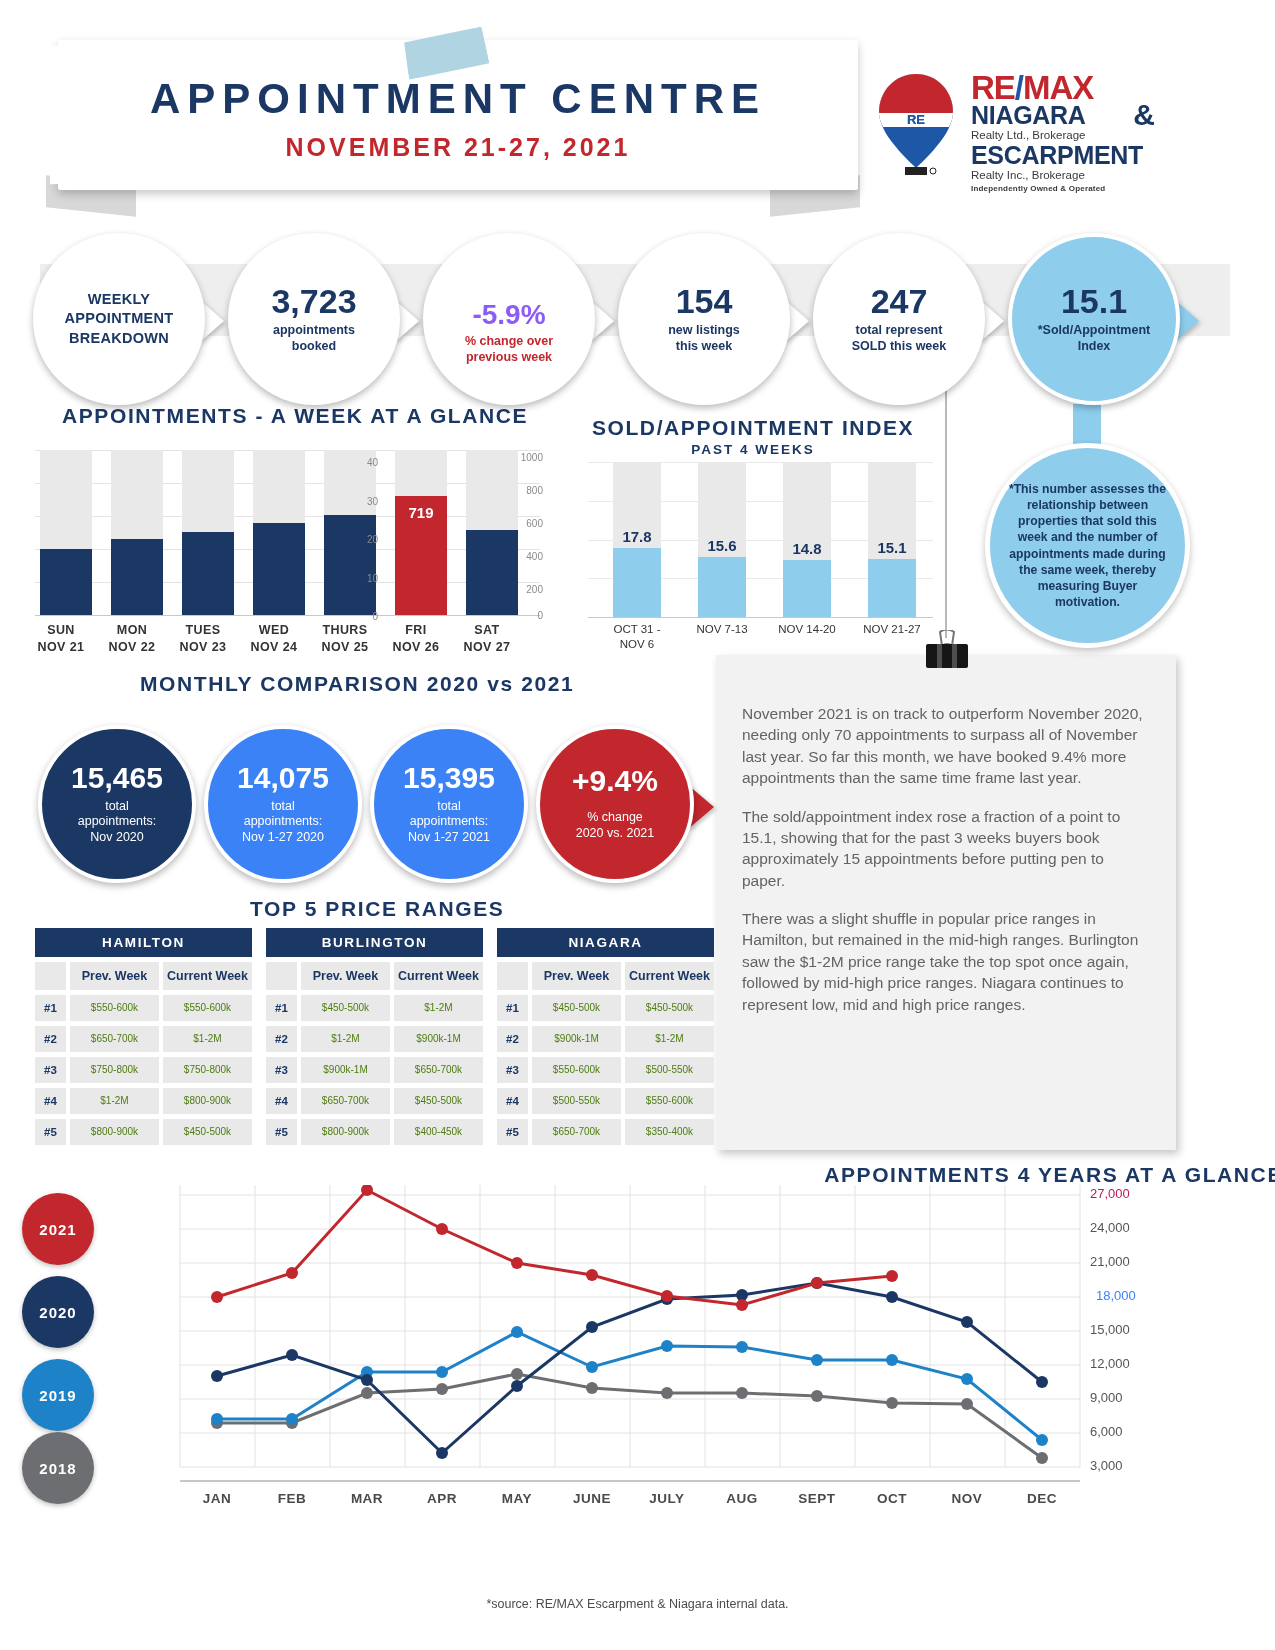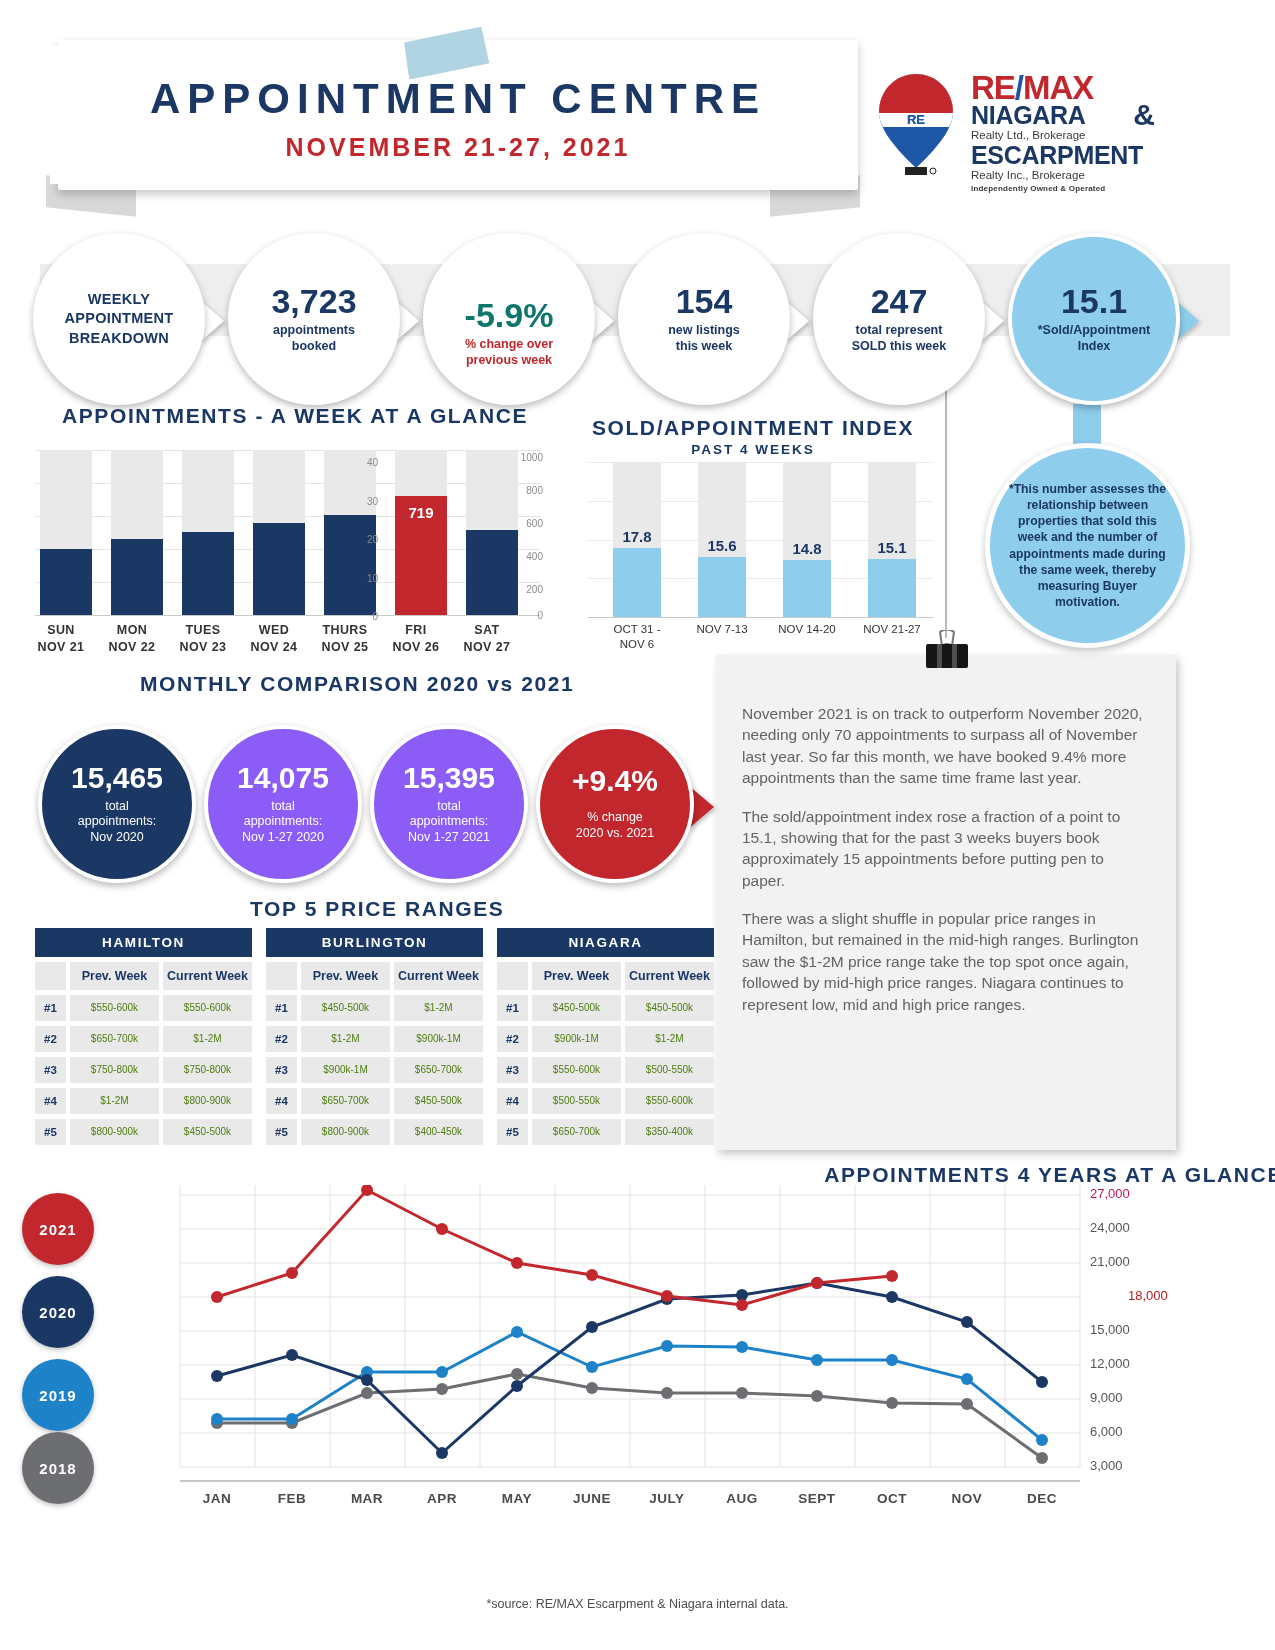--- a/index.html
+++ b/index.html
@@ -59,21 +59,21 @@
   
   #kpi-band { position:absolute; left:40px; top:264px; width:1190px; height:72px; background:#eeeeee; }
   .kpi {
     position:absolute; top:233px; width:172px; height:172px;
     border-radius:50%; background:#fff; border:4px solid #fff;
     box-shadow:0 3px 7px rgba(0,0,0,.28);
     display:flex; flex-direction:column; align-items:center; justify-content:center;
     text-align:center; z-index:3;
   }
   .kpi .big { font-size:34px; font-weight:bold; color:#1b3764; line-height:1; }
-  .kpi .big.redtxt { color:#0f766e; font-size:34px;margin-top:28px;}
+  .kpi .big.redtxt { color:#8b5cf6; font-size:28px;margin-top:28px;}
   .kpi .sub { font-size:12.5px; font-weight:bold; color:#1b3764; line-height:1.25; margin-top:5px; }
   .kpi .sub.redtxt { color:#c1272d; }
   .kpi .label-only{ font-size:14.5px; font-weight:bold; color:#1b3764; line-height:1.35; letter-spacing:.3px;}
   .kpi.blue { background:#8ecdec; }
   .arrow-pt {
     position:absolute; top:300px; width:0; height:0; z-index:2;
     border-top:21px solid transparent; border-bottom:21px solid transparent;
     border-left:24px solid #ffffff;
     filter:drop-shadow(2px 2px 2px rgba(0,0,0,.22));
   }
@@ -120,21 +120,21 @@
   
   .mc {
     position:absolute; top:725px; width:158px; height:158px; border-radius:50%;
     border:4px solid #fff; box-shadow:0 3px 7px rgba(0,0,0,.28);
     display:flex; flex-direction:column; align-items:center; justify-content:center;
     text-align:center; color:#fff; z-index:3;
   }
   .mc .num{ font-size:30px; font-weight:bold; line-height:1; }
   .mc .cap{ font-size:12.5px; line-height:1.25; margin-top:6px; }
   .mc.navy-bg{ background:#1b3764; }
-  .mc.gray-bg{ background:#8b5cf6; }
+  .mc.gray-bg{ background:#3b82f6; }
   .mc.red-bg { background:#c1272d; }
   #mc-arrow{
     position:absolute; left:688px; top:785px; width:0; height:0; z-index:2;
     border-top:22px solid transparent; border-bottom:22px solid transparent;
     border-left:26px solid #c1272d;
     filter:drop-shadow(2px 2px 2px rgba(0,0,0,.25));
   }
 
   
   #panel{
@@ -644,21 +644,21 @@
         <circle cx="702" cy="120" r="6"></circle>
         <circle cx="777" cy="98" r="6"></circle>
       <circle cx="852" cy="91" r="6"></circle>
     </g>
   </svg>
 
   
   <div style="position:absolute;left:1050px;top:1px;  font-size:13px;color:#be185d;">27,000</div>
   <div style="position:absolute;left:1050px;top:35px; font-size:13px;color:#555;">24,000</div>
   <div style="position:absolute;left:1050px;top:69px; font-size:13px;color:#555;">21,000</div>
-  <div style="position:absolute;left:1088px;top:103px;font-size:13px;color:#b91c1c;">18,000</div>
+  <div style="position:absolute;left:1056px;top:103px;font-size:13px;color:#3b82f6;">18,000</div>
   <div style="position:absolute;left:1050px;top:137px;font-size:13px;color:#555;">15,000</div>
   <div style="position:absolute;left:1050px;top:171px;font-size:13px;color:#555;">12,000</div>
   <div style="position:absolute;left:1050px;top:205px;font-size:13px;color:#555;">9,000</div>
   <div style="position:absolute;left:1050px;top:239px;font-size:13px;color:#555;">6,000</div>
   <div style="position:absolute;left:1050px;top:273px;font-size:13px;color:#555;">3,000</div>
 
   
   <div style="position:absolute;left:142px;top:306px;width:70px;text-align:center;font-size:13.5px;font-weight:bold;color:#4a4a4a;letter-spacing:.5px;">JAN</div>
   <div style="position:absolute;left:217px;top:306px;width:70px;text-align:center;font-size:13.5px;font-weight:bold;color:#4a4a4a;letter-spacing:.5px;">FEB</div>
   <div style="position:absolute;left:292px;top:306px;width:70px;text-align:center;font-size:13.5px;font-weight:bold;color:#4a4a4a;letter-spacing:.5px;">MAR</div>

